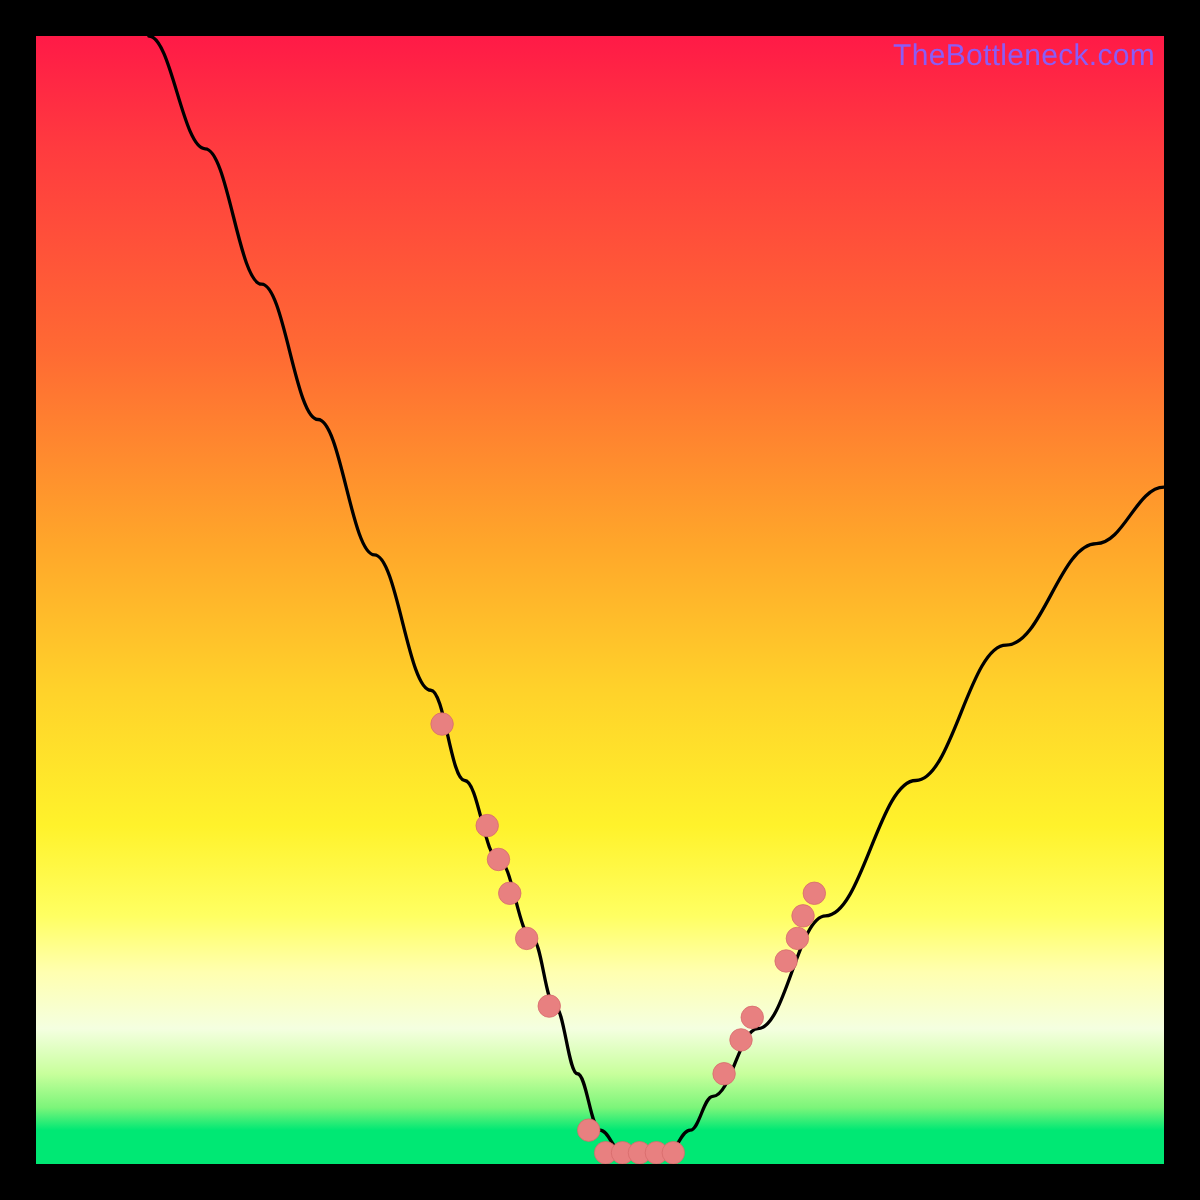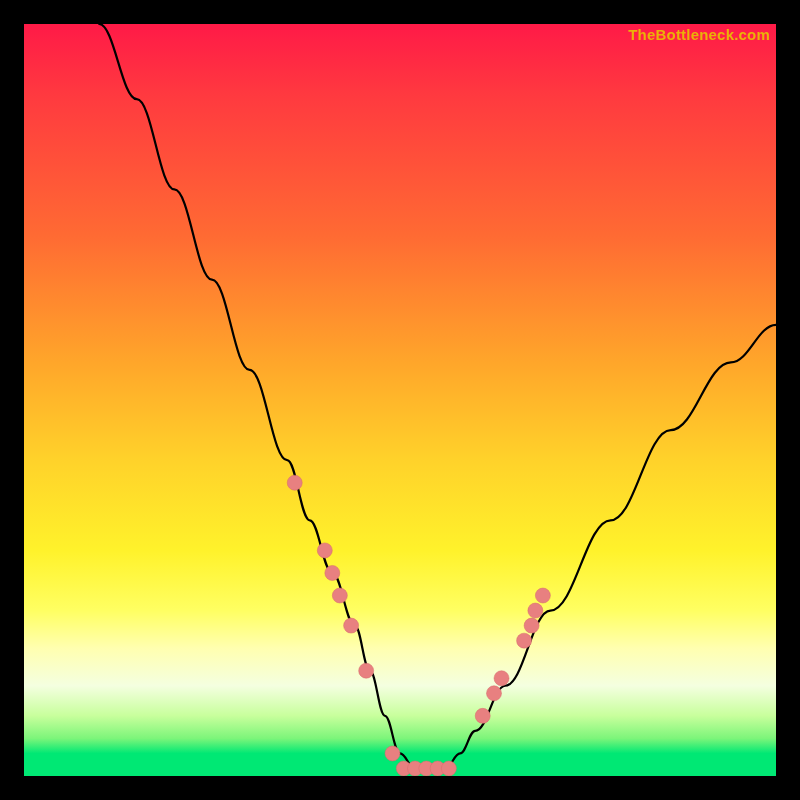--- a/index.html
+++ b/index.html
@@ -44,23 +44,23 @@
       #c8ff9c 92%,
       #7cf57a 95%,
       #00e874 97%,
       #00e874 100%
     );
   }
   .watermark {
     position: absolute;
     top: 2px;
     right: 6px;
-    color: #eab308;
-    font-size: 15px;
-    font-weight: 700;
+    color: #8b5cf6;
+    font-size: 20px;
+    font-weight: 400;
     letter-spacing: 0.2px;
     user-select: none;
   }
   svg.curve {
     position: absolute;
     left: 0; top: 0;
     width: 752px;
     height: 752px;
     overflow: visible;
   }

